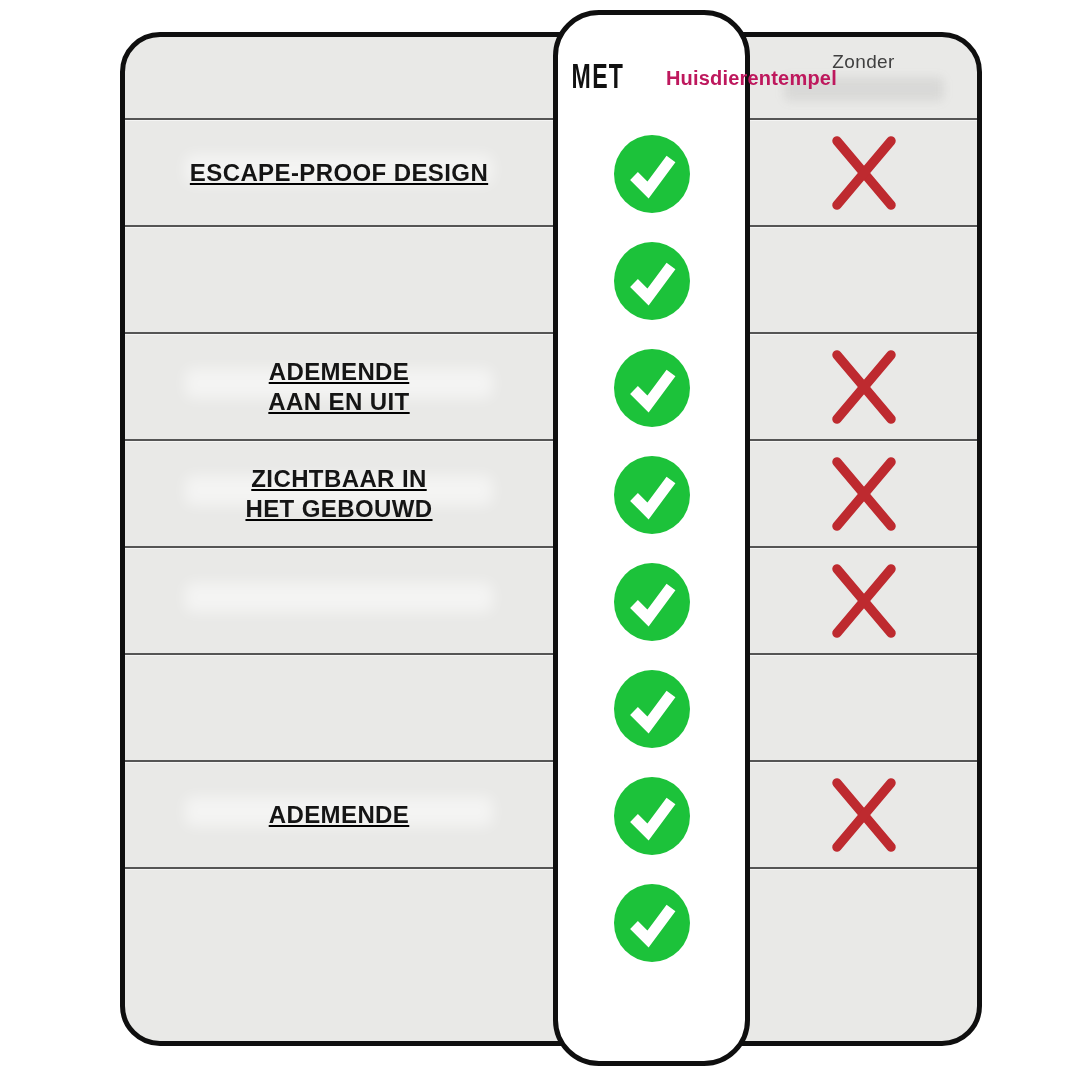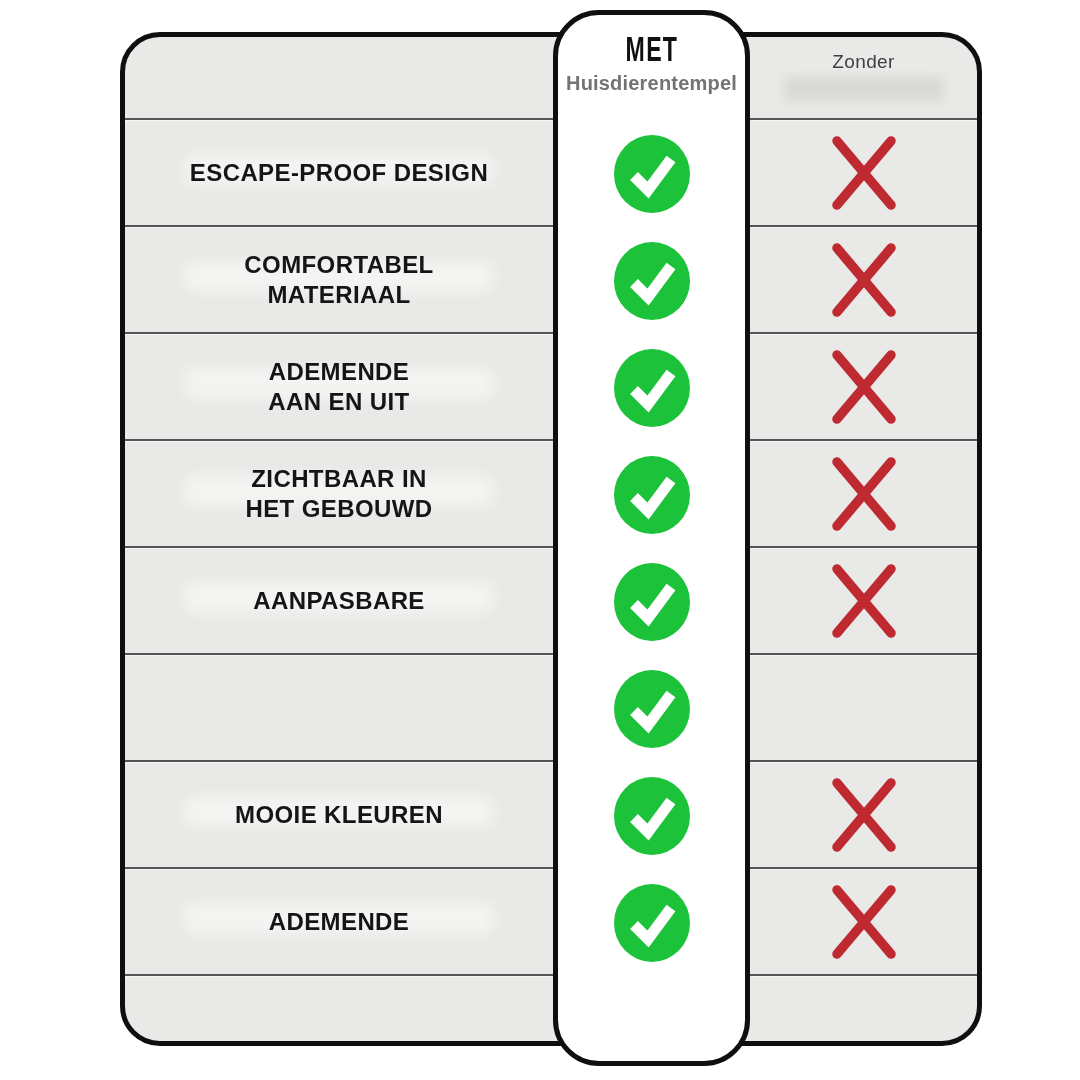--- a/index.html
+++ b/index.html
@@ -14,21 +14,21 @@
   
   .table{
     position:absolute;left:120px;top:32px;width:862px;height:1014px;
     background:var(--row-gray);border:5px solid var(--border-black);
     border-radius:40px;overflow:hidden;z-index:1;
     display:flex;flex-direction:column;
   }
   .hrow{display:flex;height:83px;border-bottom:2px solid var(--divider);
     box-shadow:0 1px 0 rgba(255,255,255,.55);}
   .row{display:flex;height:107px;border-bottom:2px solid var(--divider);
-    box-shadow:0 1px 0 rgba(255,255,255,.55);}
+    box-shadow:0 1px 0 rgba(255,255,255,.55);text-decoration:underline;}
   .frow{flex:1;}
   .cell-left{width:428px;position:relative;display:flex;align-items:center;justify-content:center;}
   .cell-mid{width:197px;}
   .cell-right{flex:1;display:flex;align-items:center;justify-content:center;}
   .hrow .cell-right{align-items:flex-start;padding-top:14px;position:relative;}
 
   .feature-label{position:relative;z-index:2;text-align:center;color:var(--text);
     font-weight:700;font-size:24px;line-height:30px;letter-spacing:.4px;}
   .without-header{font-weight:400;font-size:19px;color:#404040;letter-spacing:.4px;z-index:2;}
 
@@ -43,26 +43,26 @@
   .scrib{position:absolute;z-index:3;opacity:.55;}
   .scrib-left{left:58px;top:50%;transform:translateY(-64%);}
   .scrib-right{right:26px;top:42%;}
 
   
   .pill{
     position:absolute;left:553px;top:10px;width:197px;height:1056px;
     background:var(--pill-white);border:5px solid var(--border-black);
     border-radius:46px;z-index:3;display:flex;flex-direction:column;align-items:stretch;
   }
-  .pill-header{height:105px;display:flex;flex-direction:column;align-items:center;
+  .pill-header{height:105px;display:flex;flex-direction:row;align-items:center;
     justify-content:flex-start;padding-top:16px;}
   .met{font-weight:700;font-size:35px;line-height:36px;color:#111;
     letter-spacing:2px;transform:scaleX(.66);transform-origin:center;}
-  .brand{font-weight:700;font-size:20px;line-height:24px;color:#737373;margin-top:4px;
-    letter-spacing:.2px;}
+  .brand{font-weight:700;font-size:20px;line-height:24px;color:#be185d;margin-top:4px;
+    letter-spacing:.2px;margin-left:28px;}
   .check-slot{height:107px;display:flex;align-items:center;justify-content:center;}
   .check-slot svg{display:block;}
   .cell-right svg{display:block;}
 </style>
 </head>
 <body>
 
 <div class="canvas">
 
   <div class="table">
@@ -84,27 +84,20 @@
           </div>
           <div class="cell-mid"></div>
           <div class="cell-right">
             <svg width="82" height="86" viewBox="0 0 82 86">
     <line x1="14" y1="11" x2="68" y2="75" stroke="var(--red)" stroke-width="9.5" stroke-linecap="round"></line>
     <line x1="68" y1="11" x2="14" y2="75" stroke="var(--red)" stroke-width="9.5" stroke-linecap="round"></line>
   </svg>
           </div>
         </div>
         <div class="row">
-          <div class="cell-left">
-            <div class="smudge"></div>
-            <div class="feature-label">
-              <div>COMFORTABEL</div>
-              <div>MATERIAAL</div>
-            </div>
-          </div>
           <div class="cell-mid"></div>
           <div class="cell-right">
             <svg width="82" height="86" viewBox="0 0 82 86">
     <line x1="14" y1="11" x2="68" y2="75" stroke="var(--red)" stroke-width="9.5" stroke-linecap="round"></line>
     <line x1="68" y1="11" x2="14" y2="75" stroke="var(--red)" stroke-width="9.5" stroke-linecap="round"></line>
   </svg>
           </div>
         </div>
         <div class="row">
           <div class="cell-left">
@@ -135,47 +128,31 @@
             <svg width="82" height="86" viewBox="0 0 82 86">
     <line x1="14" y1="11" x2="68" y2="75" stroke="var(--red)" stroke-width="9.5" stroke-linecap="round"></line>
     <line x1="68" y1="11" x2="14" y2="75" stroke="var(--red)" stroke-width="9.5" stroke-linecap="round"></line>
   </svg>
           </div>
         </div>
         <div class="row">
           <div class="cell-left">
             <div class="smudge"></div>
             <div class="feature-label">
-              <div>AANPASBARE</div>
-            </div>
-          </div>
-          <div class="cell-mid"></div>
-          <div class="cell-right">
-            <svg width="82" height="86" viewBox="0 0 82 86">
-    <line x1="14" y1="11" x2="68" y2="75" stroke="var(--red)" stroke-width="9.5" stroke-linecap="round"></line>
-    <line x1="68" y1="11" x2="14" y2="75" stroke="var(--red)" stroke-width="9.5" stroke-linecap="round"></line>
-  </svg>
-          </div>
-        </div>
-        <div class="row">
-          <div class="cell-mid"></div>
-          <div class="cell-right">
-            <svg width="82" height="86" viewBox="0 0 82 86">
-    <line x1="14" y1="11" x2="68" y2="75" stroke="var(--red)" stroke-width="9.5" stroke-linecap="round"></line>
-    <line x1="68" y1="11" x2="14" y2="75" stroke="var(--red)" stroke-width="9.5" stroke-linecap="round"></line>
-  </svg>
-          </div>
-        </div>
-        <div class="row">
-          <div class="cell-left">
-            <div class="smudge"></div>
-            <div class="feature-label">
-              <div>MOOIE KLEUREN</div>
-            </div>
-          </div>
+            </div>
+          </div>
+          <div class="cell-mid"></div>
+          <div class="cell-right">
+            <svg width="82" height="86" viewBox="0 0 82 86">
+    <line x1="14" y1="11" x2="68" y2="75" stroke="var(--red)" stroke-width="9.5" stroke-linecap="round"></line>
+    <line x1="68" y1="11" x2="14" y2="75" stroke="var(--red)" stroke-width="9.5" stroke-linecap="round"></line>
+  </svg>
+          </div>
+        </div>
+        <div class="row">
           <div class="cell-mid"></div>
           <div class="cell-right">
             <svg width="82" height="86" viewBox="0 0 82 86">
     <line x1="14" y1="11" x2="68" y2="75" stroke="var(--red)" stroke-width="9.5" stroke-linecap="round"></line>
     <line x1="68" y1="11" x2="14" y2="75" stroke="var(--red)" stroke-width="9.5" stroke-linecap="round"></line>
   </svg>
           </div>
         </div>
         <div class="row">
           <div class="cell-left">

